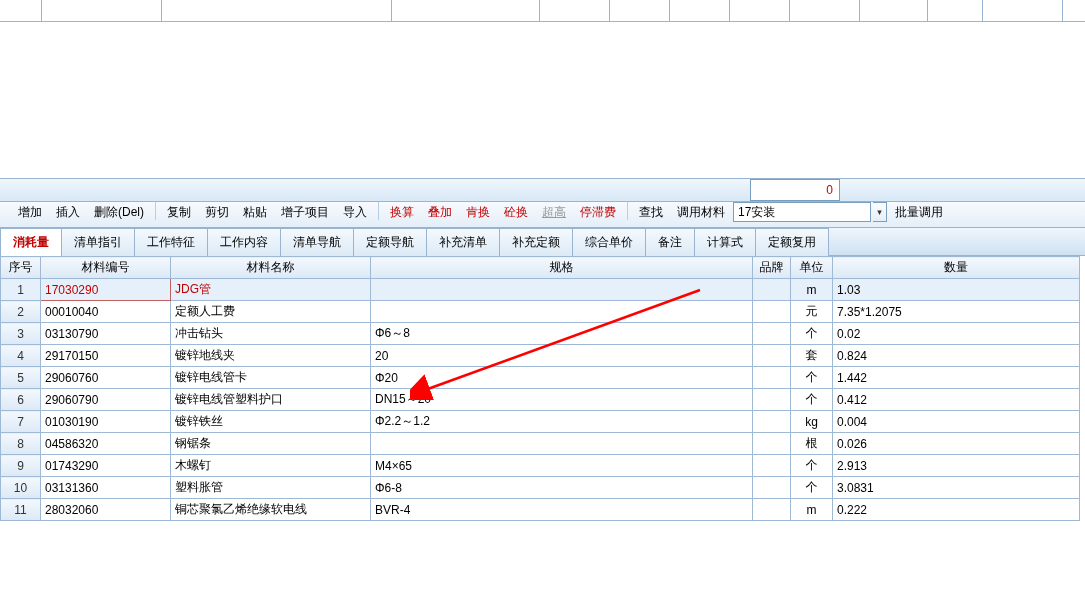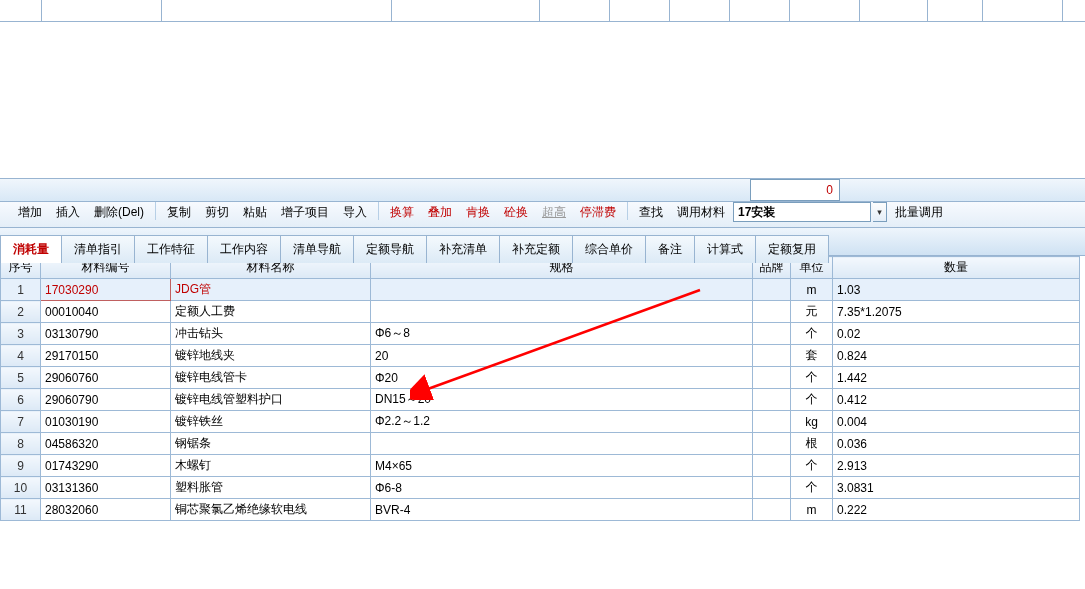--- a/index.html
+++ b/index.html
@@ -77,21 +77,20 @@
   .tb.red { color: #c00000; }
   .tb.gray { color: #9a9a9a; text-decoration: underline; }
   .tb-input {
     border: 1px solid #7a9ebd;
     background: #fff;
     height: 20px;
     width: 138px;
     padding: 0 4px;
     display: flex;
     align-items: center;
-    font-weight: bold;
   }
   .tb-dd {
     width: 14px;
     height: 20px;
     border: 1px solid #7a9ebd;
     border-left: none;
     background: linear-gradient(#fdfdfd,#e4eef8);
     display: flex;
     align-items: center;
     justify-content: center;
@@ -107,21 +106,21 @@
     border-bottom: 1px solid #98b4d1;
   }
   .tabbar .tab {
     padding: 5px 12px;
     border: 1px solid #98b4d1;
     border-bottom: none;
     background: linear-gradient(#f4f9fd,#dceaf6);
     margin-right: -1px;
     cursor: pointer;
     position: relative;
-    top: 8px;
+    top: 1px;
     white-space: nowrap;
   }
   .tabbar .tab.active {
     background: #fff;
     color: #c00000;
     font-weight: bold;
     z-index: 2;
   }
 
   .grid {
@@ -320,21 +319,21 @@
         <td class="c">kg</td>
         <td class="num">0.004</td>
       </tr>
       <tr>
         <td class="rownum">8</td>
         <td class="code">04586320</td>
         <td class="name">钢锯条</td>
         <td></td>
         <td class="c"></td>
         <td class="c">根</td>
-        <td class="num">0.036</td>
+        <td class="num">0.026</td>
       </tr>
       <tr>
         <td class="rownum">9</td>
         <td class="code">01743290</td>
         <td class="name">木螺钉</td>
         <td>M4×65</td>
         <td class="c"></td>
         <td class="c">个</td>
         <td class="num">2.913</td>
       </tr>

